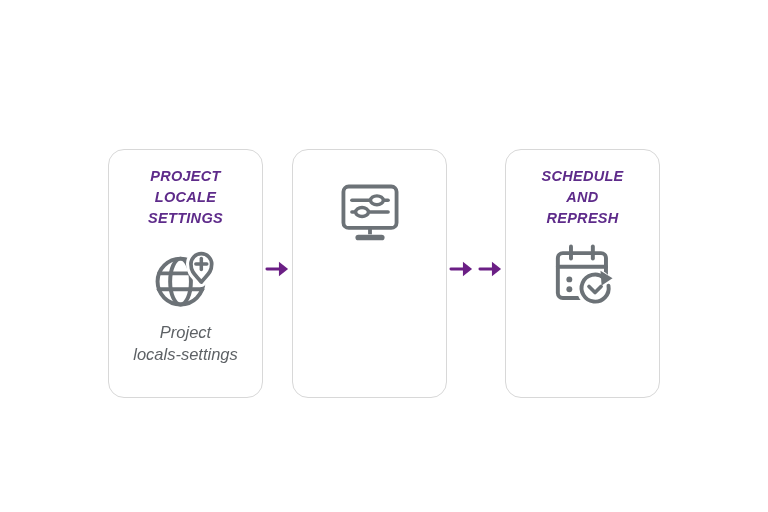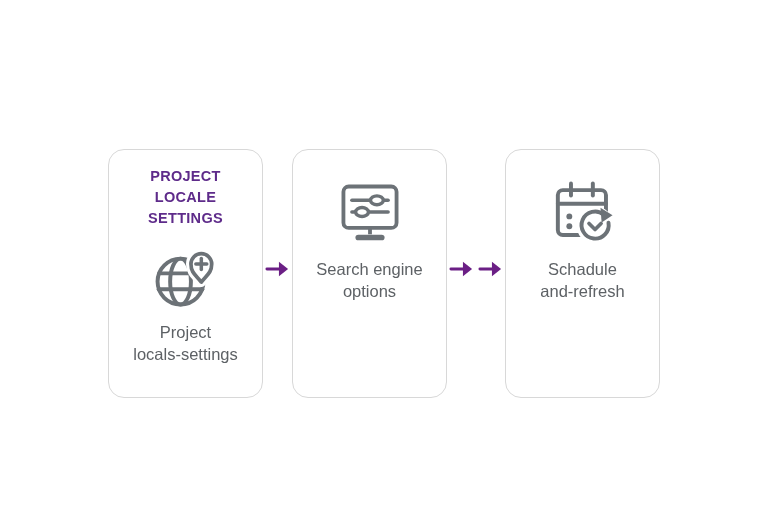--- a/index.html
+++ b/index.html
@@ -14,20 +14,21 @@
     display:flex;justify-content:center;align-items:stretch;
   }
   .card{
     width:145px;height:221px;
     border:1.5px solid var(--card-border,#d8d8d8);
     border-radius:16px;
     background:#ffffff;
     display:flex;flex-direction:column;align-items:center;
     padding:16px 4px 10px;
     box-sizing:content-box;
+    font-style:italic;
   }
   .card-title{
     color:var(--title,#5e2b8a);
     font-weight:700;
     font-size:14.5px;
     line-height:21px;
     letter-spacing:0.3px;
     text-align:center;
     white-space:pre-line;
     text-transform:uppercase;
@@ -99,54 +100,53 @@
           <g stroke="currentColor" stroke-width="3.4" stroke-linecap="round">
             <line x1="15" y1="20" x2="49" y2="20"></line>
             <line x1="15" y1="31" x2="49" y2="31"></line>
           </g>
           <ellipse cx="38.5" cy="20" rx="6" ry="4.2" fill="#ffffff" stroke="currentColor" stroke-width="3.2"></ellipse>
           <ellipse cx="24.5" cy="31" rx="6" ry="4.2" fill="#ffffff" stroke="currentColor" stroke-width="3.2"></ellipse>
           <line x1="32" y1="46" x2="32" y2="52" stroke="currentColor" stroke-width="3.6"></line>
           <line x1="21" y1="55" x2="43" y2="55" stroke="currentColor" stroke-width="5.4" stroke-linecap="round"></line>
         </svg>
       </div>
-      <div class="card-subtitle">Search engine
-options</div>
     </div>
 
     <div class="arrow-cell">
       <svg width="25" height="22" viewBox="0 0 26 22">
         <line x1="2" y1="11" x2="17" y2="11" stroke="currentColor" stroke-width="3" stroke-linecap="round"></line>
         <polygon points="14.5,3.5 24,11 14.5,18.5" fill="currentColor"></polygon>
       </svg>
     </div>
 
 
     <div class="arrow-cell">
       <svg width="25" height="22" viewBox="0 0 26 22">
         <line x1="2" y1="11" x2="17" y2="11" stroke="currentColor" stroke-width="3" stroke-linecap="round"></line>
         <polygon points="14.5,3.5 24,11 14.5,18.5" fill="currentColor"></polygon>
       </svg>
     </div>
 
     <div class="card">
+      <div class="card-title">SCHEDULE
+AND
+REPRESH</div>
       <div class="icon-wrap">
         <svg width="72" height="70" viewBox="0 0 64 64" fill="none">
           <rect x="9" y="12" width="44" height="41" rx="4.5" stroke="currentColor" stroke-width="3.6"></rect>
           <g stroke="currentColor" stroke-width="3.6" stroke-linecap="round">
             <line x1="21" y1="6" x2="21" y2="17"></line>
             <line x1="41" y1="6" x2="41" y2="17"></line>
             <line x1="9" y1="24.5" x2="53" y2="24.5"></line>
           </g>
           <circle cx="19.5" cy="36" r="2.7" fill="currentColor"></circle>
           <circle cx="19.5" cy="45" r="2.7" fill="currentColor"></circle>
           <circle cx="43" cy="44" r="13" fill="#ffffff" stroke="#ffffff" stroke-width="8"></circle>
           <path d="M55.3 41.8 A12.4 12.4 0 1 1 51.0 34.4" stroke="currentColor" stroke-width="3.6" stroke-linecap="round"></path>
           <polygon points="48,28 59,35 49,41.5" fill="currentColor"></polygon>
           <path d="M37.5 42.5 L43 48 L48.5 42.5" stroke="currentColor" stroke-width="3.4" stroke-linecap="round" stroke-linejoin="round"></path>
         </svg>
       </div>
-      <div class="card-subtitle">Schadule
-and-refresh</div>
     </div>
 
   </div>
 </div>
 
 </body></html>

